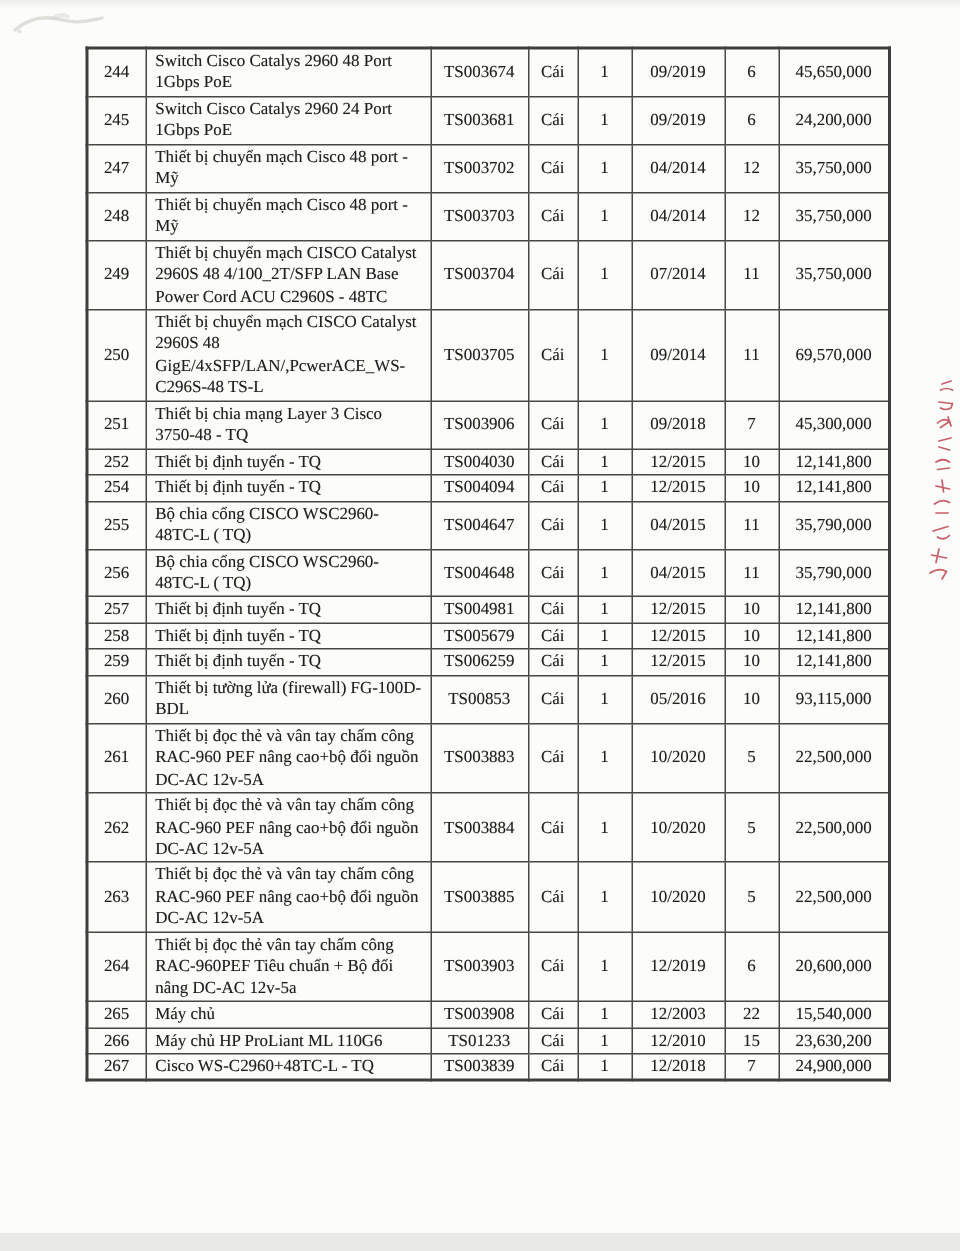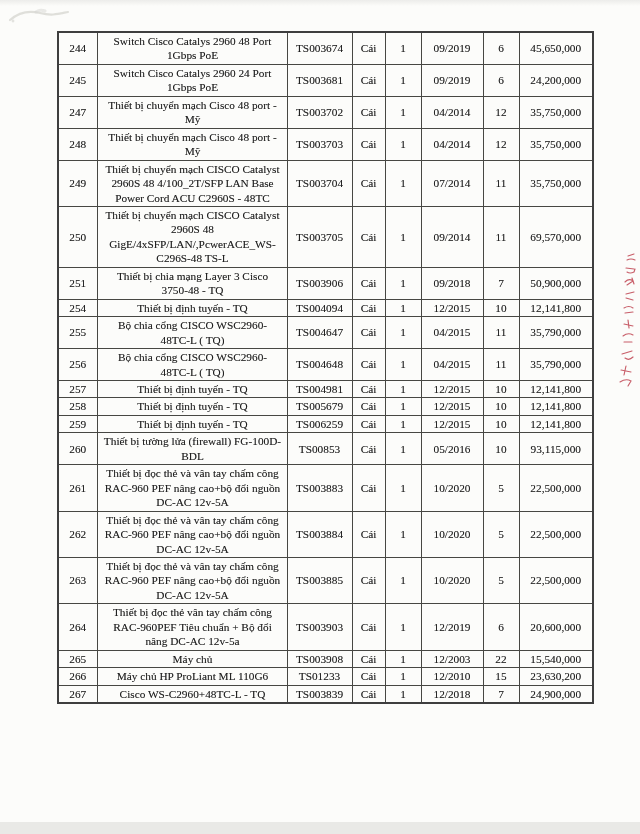--- a/index.html
+++ b/index.html
@@ -33,21 +33,21 @@
     padding:1px 4px;
     font-size:11.3px;
     line-height:1.28;
     color:#1f1f1f;
     text-align:center;
     vertical-align:middle;
     overflow-wrap:break-word;
     text-shadow:0 0 .5px rgba(45,45,45,.45);
   }
   table.assets td.col-name {
-    text-align:center;
+    text-align:left;
     padding-left:6px;
     padding-right:5px;
   }
   col.c-stt   { width:39px; }
   col.c-name  { width:190px; }
   col.c-code  { width:65px; }
   col.c-unit  { width:33px; }
   col.c-qty   { width:36px; }
   col.c-date  { width:62px; }
   col.c-years { width:36px; }
@@ -146,21 +146,31 @@
           <td class="col-value">69,570,000</td>
         </tr>
         <tr>
           <td class="col-stt">251</td>
           <td class="col-name">Thiết bị chia mạng Layer 3 Cisco 3750-48 - TQ</td>
           <td class="col-code">TS003906</td>
           <td class="col-unit">Cái</td>
           <td class="col-qty">1</td>
           <td class="col-date">09/2018</td>
           <td class="col-years">7</td>
-          <td class="col-value">50,900,000</td>
+          <td class="col-value">45,300,000</td>
+        </tr>
+        <tr>
+          <td class="col-stt">252</td>
+          <td class="col-name">Thiết bị định tuyến - TQ</td>
+          <td class="col-code">TS004030</td>
+          <td class="col-unit">Cái</td>
+          <td class="col-qty">1</td>
+          <td class="col-date">12/2015</td>
+          <td class="col-years">10</td>
+          <td class="col-value">12,141,800</td>
         </tr>
         <tr>
           <td class="col-stt">254</td>
           <td class="col-name">Thiết bị định tuyến - TQ</td>
           <td class="col-code">TS004094</td>
           <td class="col-unit">Cái</td>
           <td class="col-qty">1</td>
           <td class="col-date">12/2015</td>
           <td class="col-years">10</td>
           <td class="col-value">12,141,800</td>

